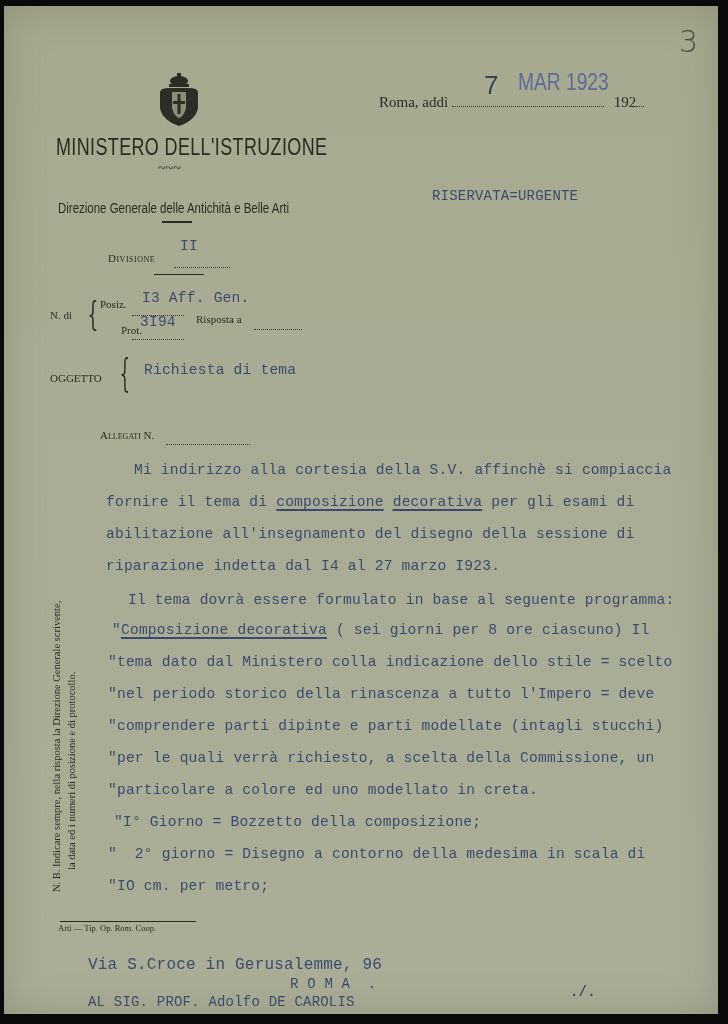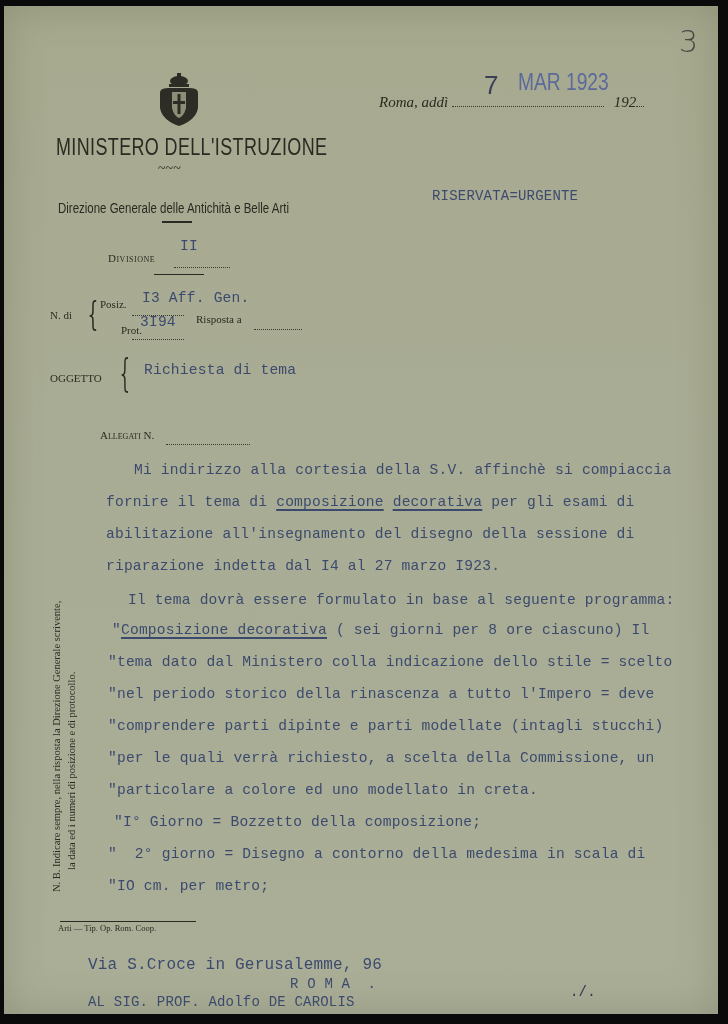--- a/index.html
+++ b/index.html
@@ -43,21 +43,21 @@
     </g>
   </svg>
 
   <div class="abs cond" style="left:52px; top:128px; font-size:23px; letter-spacing:0.5px; transform:scaleX(0.78);">MINISTERO DELL'ISTRUZIONE</div>
   <div class="abs print" style="left:154px; top:155px; font-size:14px;">~~~</div>
   <div class="abs cond" style="left:54px; top:194px; font-size:14px; transform:scaleX(0.82);">Direzione Generale delle Antichità e Belle Arti</div>
   <div class="rule" style="left:158px; top:215px; width:30px; height:2px;"></div>
 
   <div class="abs stamp" style="left:480px; top:64px; font-size:26px; color:#3a3f55;">7</div>
   <div class="abs stamp" style="left:514px; top:62px; font-size:24px; transform:scaleX(0.8); transform-origin:left top;">MAR 1923</div>
-  <div class="abs print" style="left:375px; top:88px; font-size:15px; font-style:italic;">
+  <div class="abs print" style="left:375px; top:88px; font-size:15px; ">
     <span>Roma, addì</span>
     <span class="dotline" style="width:152px;"></span>
     <span style="margin-left:6px;">192</span><span class="dotline" style="width:8px;"></span>
   </div>
 
   <div class="abs type" style="left:428px; top:182px; font-size:14px;">RISERVATA=URGENTE</div>
 
   <div class="abs type" style="left:176px; top:232px;">II</div>
   <div class="abs print" style="left:104px; top:246px; font-size:11px; font-variant:small-caps; letter-spacing:0.5px;">Divisione</div>
   <div class="abs" style="left:170px; top:248px;"><span class="dotline" style="width:56px;"></span></div>

